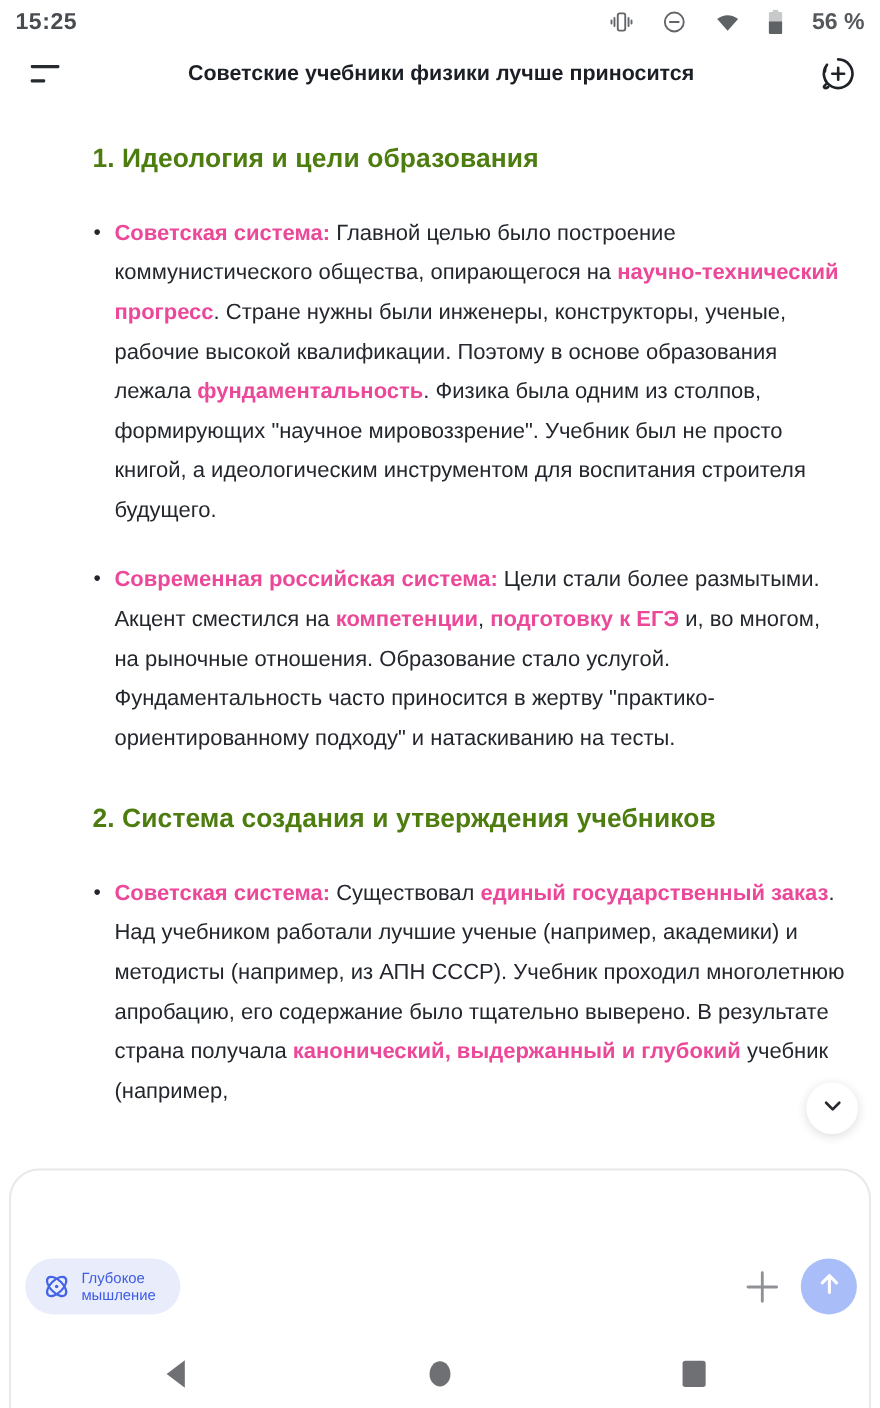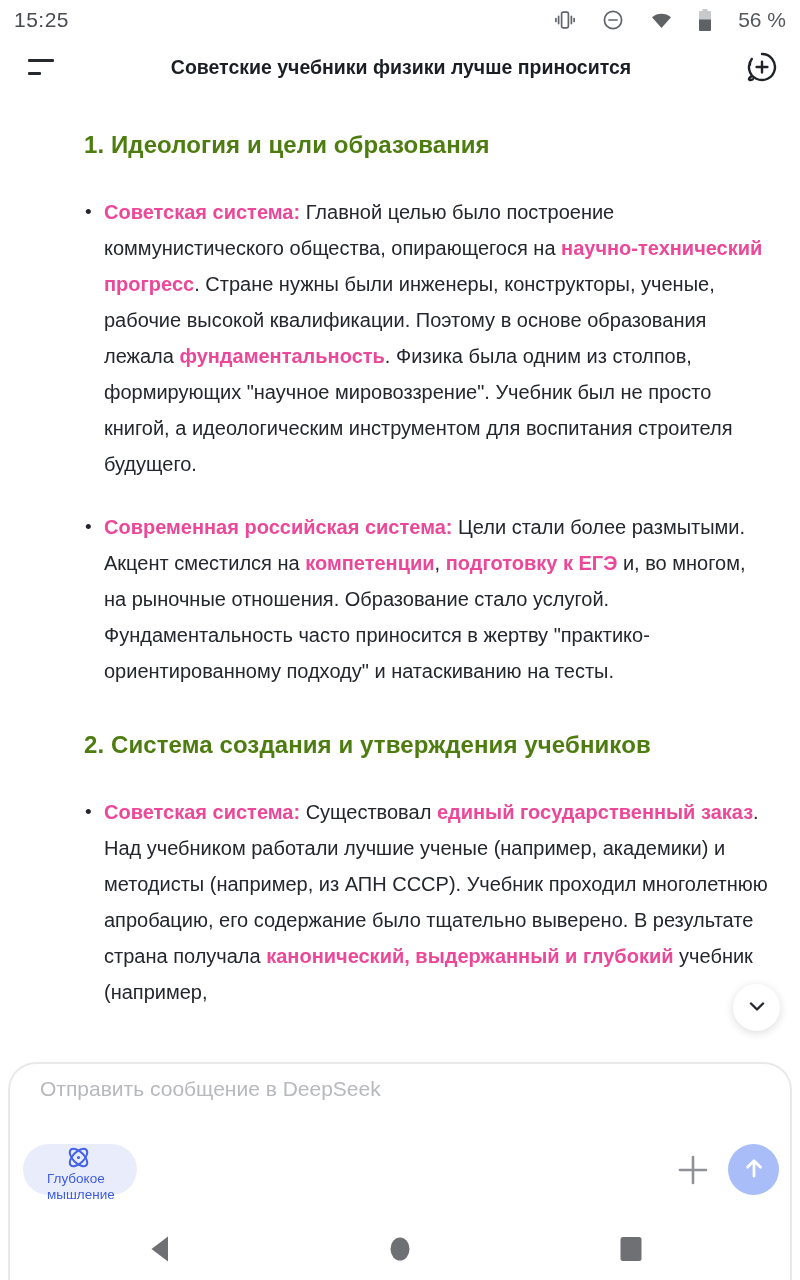--- a/index.html
+++ b/index.html
@@ -17,20 +17,21 @@
     overflow: hidden;
   }
 
   
   .statusbar {
     height: 38px;
     display: flex;
     align-items: center;
     justify-content: space-between;
     padding: 2px 14px 0 14px;
+    font-weight: bold;
   }
   .statusbar .time { font-size: 21px; color: #484b50; letter-spacing: .5px; }
   .status-icons { display: flex; align-items: center; gap: 24px; }
   .status-icons svg { display: block; }
   .battery-pct { font-size: 21px; color: #55585c; margin-left: 2px; }
 
   
   .header {
     height: 58px;
     display: flex;
@@ -123,21 +124,20 @@
     display: flex; gap: 15px; align-items: center;
   }
   .pill {
     display: flex; align-items: center;
     background: #e9edfb;
     border-radius: 26px;
     height: 51px;
     padding: 0 18px 0 15px;
     color: #3d5be3;
     cursor: pointer;
-    flex-direction: column;
   }
   .pill svg { display: block; flex: 0 0 auto; }
   .pill .two-line {
     margin-left: 9px;
     font-size: 13.5px;
     line-height: 16px;
     font-weight: 500;
     width: 72px;
   }
   .pill .one-line {
@@ -238,21 +238,20 @@
 
   <div class="scroll-btn">
     <span>
       <svg width="26" height="26" viewBox="0 0 26 26" fill="none" stroke="#26292e" stroke-width="2.4" stroke-linecap="round" stroke-linejoin="round">
         <path d="M7 10.5 L13 16.5 L19 10.5"></path>
       </svg>
     </span>
   </div>
 
   <div class="composer">
-    <input class="composer-input" type="text" placeholder="Отправить сообщение в DeepSeek" style="">
 
     <div class="pill-row">
       <div class="pill">
         <span>
           <svg width="27" height="27" viewBox="0 0 27 27" fill="none" stroke="#4463e6" stroke-width="2">
             <ellipse cx="13.5" cy="13.5" rx="11" ry="5.6" transform="rotate(45 13.5 13.5)"></ellipse>
             <ellipse cx="13.5" cy="13.5" rx="11" ry="5.6" transform="rotate(-45 13.5 13.5)"></ellipse>
             <circle cx="13.5" cy="13.5" r="1.6" fill="#4463e6" stroke="none"></circle>
           </svg>
         </span>

